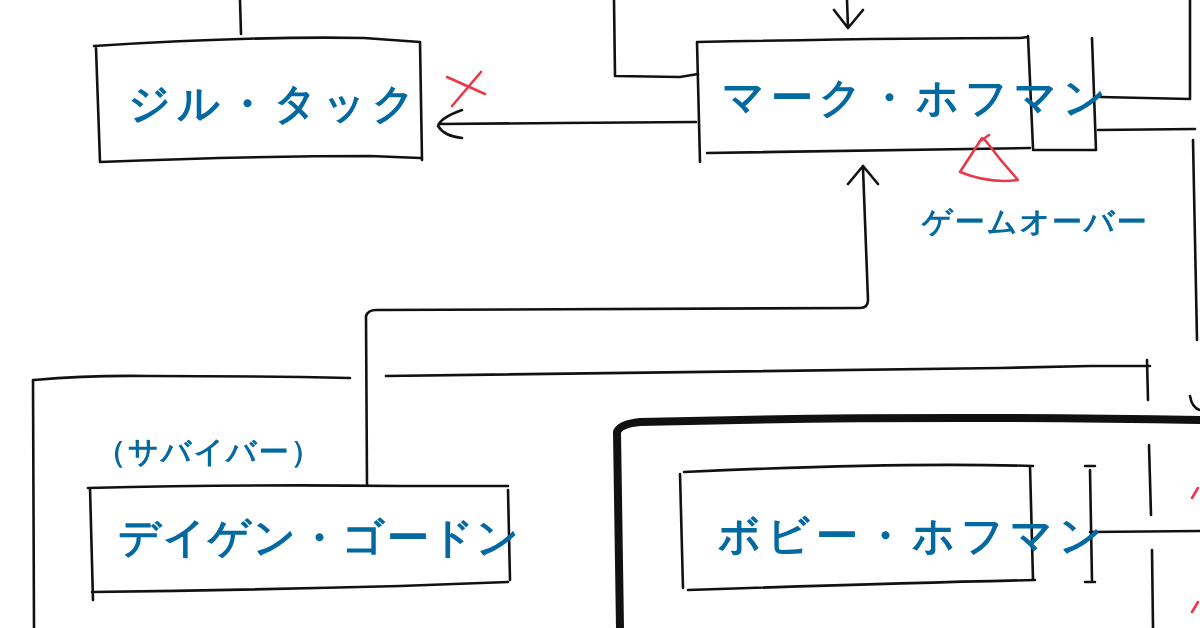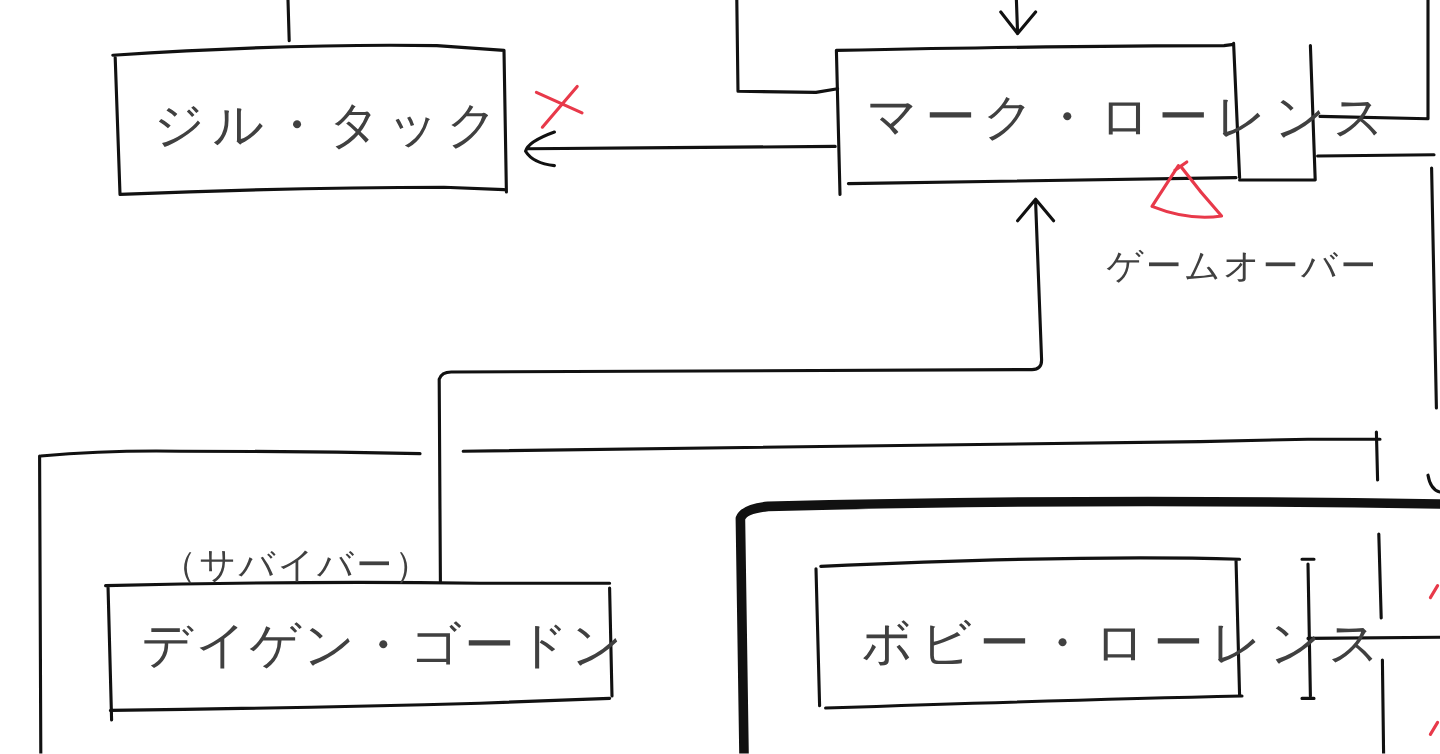--- a/index.html
+++ b/index.html
@@ -1,20 +1,20 @@
 <!DOCTYPE html>
 <html><head>
 <meta charset="utf-8">
 <style>
   html, body { margin: 0; padding: 0; background: #ffffff; }
   body { width: 1200px; height: 628px; position: relative; overflow: hidden;
          font-family: "DejaVu Sans", sans-serif; }
   svg.lines { position: absolute; left: 0; top: 0; width: 1200px; height: 628px; }
-  .label { position: absolute; color: #404040; font-family: "DejaVu Sans", sans-serif;
-           white-space: nowrap; letter-spacing: 6px; font-weight: 400; }
+  .label { position: absolute; color: #0369a1; font-family: "DejaVu Sans", sans-serif;
+           white-space: nowrap; letter-spacing: 6px; font-weight: 700; }
   .node-label { font-size: 42px; }
   .note { font-size: 30px; letter-spacing: 2px; text-align: right; }
 </style>
 </head>
 <body>
 
 <svg class="lines" viewBox="0 0 1200 628" xmlns="http://www.w3.org/2000/svg">
   <g fill="none" stroke="#111" stroke-width="2.6" stroke-linecap="round" stroke-linejoin="round">
 
     <path d="M94 46 Q250 36 364 38 L420 42 M96 48 L100 162 M100 162 Q250 156 370 156 L420 158 M420 42 L422 160"></path>
@@ -54,18 +54,18 @@
 
   <g fill="none" stroke="#e8394a" stroke-width="2.6" stroke-linecap="round" stroke-linejoin="round">
     <path d="M452 106 L481 72 M447 77 L485 94"></path>
     <path d="M982 138 L960 172 Q990 184 1018 180 Q1000 160 985 140 M979 142 L989 135"></path>
     <path d="M1192 498 L1198 488"></path>
     <path d="M1192 612 L1198 602"></path>
   </g>
 </svg>
 
 <div class="label node-label" style="left:128px; top:76px;">ジル・タック</div>
-<div class="label node-label" style="left:722px; top:70px;">マーク・ローレンス</div>
+<div class="label node-label" style="left:722px; top:70px;">マーク・ホフマン</div>
 <div class="label node-label" style="left:118px; top:510px; letter-spacing:2px;">デイゲン・ゴードン</div>
-<div class="label node-label" style="left:718px; top:508px;">ボビー・ローレンス</div>
+<div class="label node-label" style="left:718px; top:508px;">ボビー・ホフマン</div>
 
-<div class="label note" style="left:96px; top:451px;margin-left:38px;">（サバイバー）</div>
+<div class="label note" style="left:96px; top:432px;">（サバイバー）</div>
 <div class="label note" style="left:922px; top:202px;">ゲームオーバー</div>
 
 </body></html>

